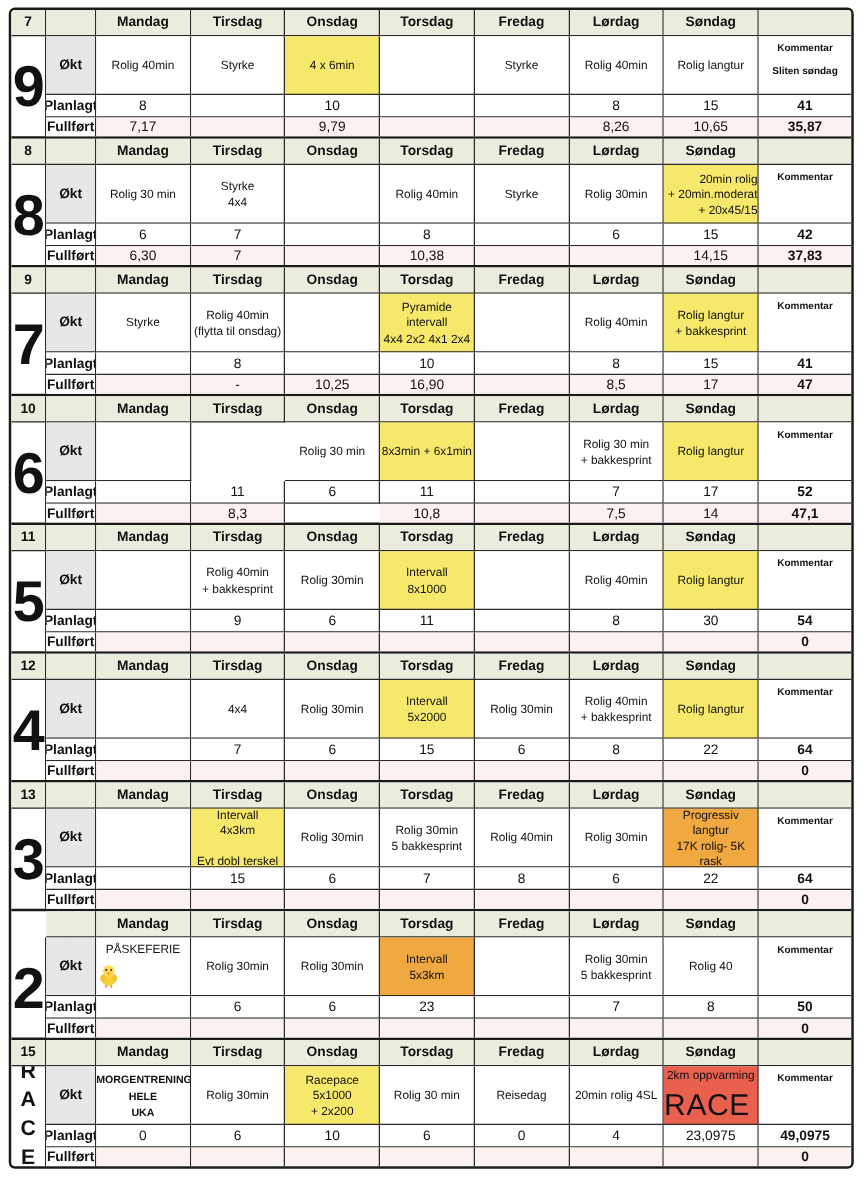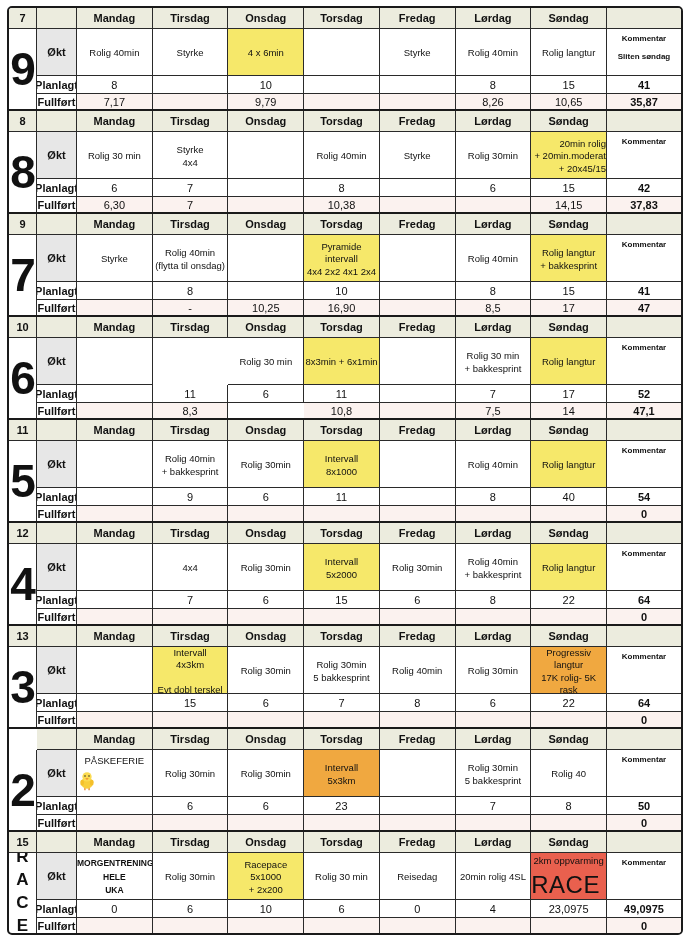--- a/index.html
+++ b/index.html
@@ -309,21 +309,21 @@
         <div class="cell num" style="grid-area: 3 / 7;"></div>
         <div class="cell num done row-last" style="grid-area: 4 / 7;"></div>
         <div class="cell session" style="grid-area: 2 / 8;">
           <span class="session-text">Rolig 40min</span>
         </div>
         <div class="cell num" style="grid-area: 3 / 8;">8</div>
         <div class="cell num done row-last" style="grid-area: 4 / 8;"></div>
         <div class="cell session hl-yellow" style="grid-area: 2 / 9;">
           <span class="session-text">Rolig langtur</span>
         </div>
-        <div class="cell num" style="grid-area: 3 / 9;">40</div>
+        <div class="cell num" style="grid-area: 3 / 9;">30</div>
         <div class="cell num done row-last" style="grid-area: 4 / 9;"></div>
         <div class="cell comment col-last" style="grid-area: 2 / 10;">
           <span class="c-label">Kommentar</span>
         </div>
         <div class="cell num total col-last" style="grid-area: 3 / 10;">54</div>
         <div class="cell num total done col-last row-last" style="grid-area: 4 / 10;">0</div>
       </div>
       <div class="block">
         <div class="cell hdr wk" style="grid-area: 1 / 1;">12</div>
         <div class="cell hdr" style="grid-area: 1 / 2;"></div>

